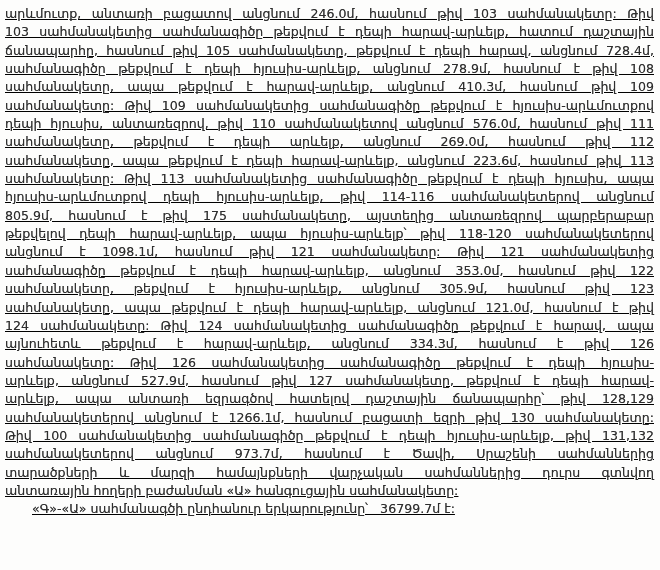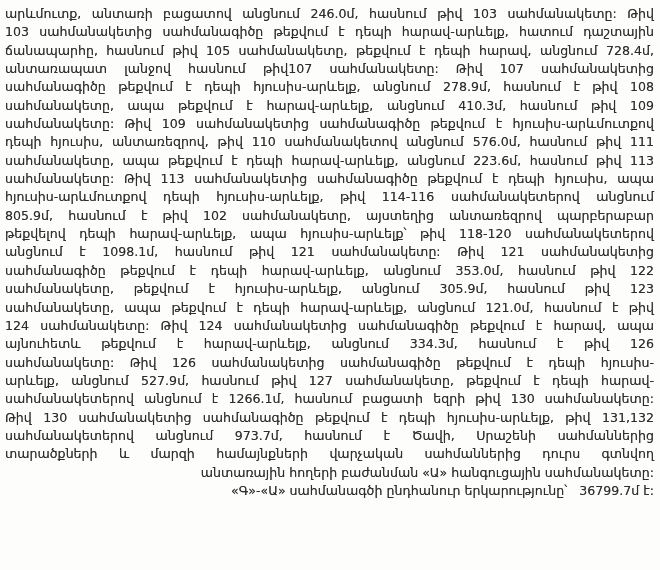--- a/index.html
+++ b/index.html
@@ -12,69 +12,70 @@
     overflow: hidden;
     background: #fdfdfc;
     font-family: "DejaVu Sans", sans-serif;
   }
   .page {
     box-sizing: border-box;
     width: 660px;
     height: 505px;
     padding: 5px 6px 0 5px;
     background: #fdfdfc;
+    text-decoration: underline;
   }
   .text-body {
     color: #2e2e2e;
     font-size: 12.6px;
     line-height: 18.35px;
     text-rendering: optimizeLegibility;
     
     text-shadow: 0 0 0.4px rgba(40,40,40,0.55);
   }
   .line {
     white-space: nowrap;
     overflow: visible;
-    text-align: right;
   }
   .line.j {
     white-space: normal;
     text-align: justify;
     text-align-last: justify;
   }
   .line.ind {
     padding-left: 27px;
   }
 </style>
 </head>
 <body>
 
 <div class="page">
   <div class="text-body">
       <div class="line j">արևմուտք, անտառի բացատով անցնում 246.0մ, հասնում թիվ 103 սահմանակետը: Թիվ</div>
       <div class="line j">103 սահմանակետից սահմանագիծը թեքվում է դեպի հարավ-արևելք, հատում դաշտային</div>
       <div class="line j">ճանապարհը, հասնում թիվ 105 սահմանակետը, թեքվում է դեպի հարավ, անցնում 728.4մ,</div>
-      <div class="line j">անտառապատ լանջով հասնում թիվ107 սահմանակետը: Թիվ 107 սահմանակետից</div>
       <div class="line j">սահմանագիծը թեքվում է դեպի հյուսիս-արևելք, անցնում 278.9մ, հասնում է թիվ 108</div>
       <div class="line j">սահմանակետը, ապա թեքվում է հարավ-արևելք, անցնում 410.3մ, հասնում թիվ 109</div>
       <div class="line j">սահմանակետը: Թիվ 109 սահմանակետից սահմանագիծը թեքվում է հյուսիս-արևմուտքով</div>
       <div class="line j">դեպի հյուսիս, անտառեզրով, թիվ 110 սահմանակետով անցնում 576.0մ, հասնում թիվ 111</div>
+      <div class="line j">սահմանակետը, թեքվում է դեպի արևելք, անցնում 269.0մ, հասնում թիվ 112</div>
       <div class="line j">սահմանակետը, ապա թեքվում է դեպի հարավ-արևելք, անցնում 223.6մ, հասնում թիվ 113</div>
       <div class="line j">սահմանակետը: Թիվ 113 սահմանակետից սահմանագիծը թեքվում է դեպի հյուսիս, ապա</div>
       <div class="line j">հյուսիս-արևմուտքով դեպի հյուսիս-արևելք, թիվ 114-116 սահմանակետերով անցնում</div>
-      <div class="line j">805.9մ, հասնում է թիվ 102 սահմանակետը, այստեղից անտառեզրով պարբերաբար</div>
+      <div class="line j">805.9մ, հասնում է թիվ 175 սահմանակետը, այստեղից անտառեզրով պարբերաբար</div>
       <div class="line j">թեքվելով դեպի հարավ-արևելք, ապա հյուսիս-արևելք՝ թիվ 118-120 սահմանակետերով</div>
       <div class="line j">անցնում է 1098.1մ, հասնում թիվ 121 սահմանակետը: Թիվ 121 սահմանակետից</div>
       <div class="line j">սահմանագիծը թեքվում է դեպի հարավ-արևելք, անցնում 353.0մ, հասնում թիվ 122</div>
       <div class="line j">սահմանակետը, թեքվում է հյուսիս-արևելք, անցնում 305.9մ, հասնում թիվ 123</div>
       <div class="line j">սահմանակետը, ապա թեքվում է դեպի հարավ-արևելք, անցնում 121.0մ, հասնում է թիվ</div>
       <div class="line j">124 սահմանակետը: Թիվ 124 սահմանակետից սահմանագիծը թեքվում է հարավ, ապա</div>
       <div class="line j">այնուհետև թեքվում է հարավ-արևելք, անցնում 334.3մ, հասնում է թիվ 126</div>
       <div class="line j">սահմանակետը: Թիվ 126 սահմանակետից սահմանագիծը թեքվում է դեպի հյուսիս-</div>
       <div class="line j">արևելք, անցնում 527.9մ, հասնում թիվ 127 սահմանակետը, թեքվում է դեպի հարավ-</div>
+      <div class="line j">արևելք, ապա անտառի եզրագծով հատելով դաշտային ճանապարհը՝ թիվ 128,129</div>
       <div class="line j">սահմանակետերով անցնում է 1266.1մ, հասնում բացատի եզրի թիվ 130 սահմանակետը:</div>
-      <div class="line j">Թիվ 130 սահմանակետից սահմանագիծը թեքվում է դեպի հյուսիս-արևելք, թիվ 131,132</div>
+      <div class="line j">Թիվ 100 սահմանակետից սահմանագիծը թեքվում է դեպի հյուսիս-արևելք, թիվ 131,132</div>
       <div class="line j">սահմանակետերով անցնում 973.7մ, հասնում է Ծավի, Սրաշենի սահմաններից</div>
       <div class="line j">տարածքների և մարզի համայնքների վարչական սահմաններից դուրս գտնվող</div>
       <div class="line">անտառային հողերի բաժանման «Ա» հանգուցային սահմանակետը:</div>
       <div class="line ind">«Գ»-«Ա» սահմանագծի ընդհանուր երկարությունը՝&nbsp;&nbsp;&nbsp;36799.7մ է:</div>
     </div>
 </div>
 
 </body></html>

